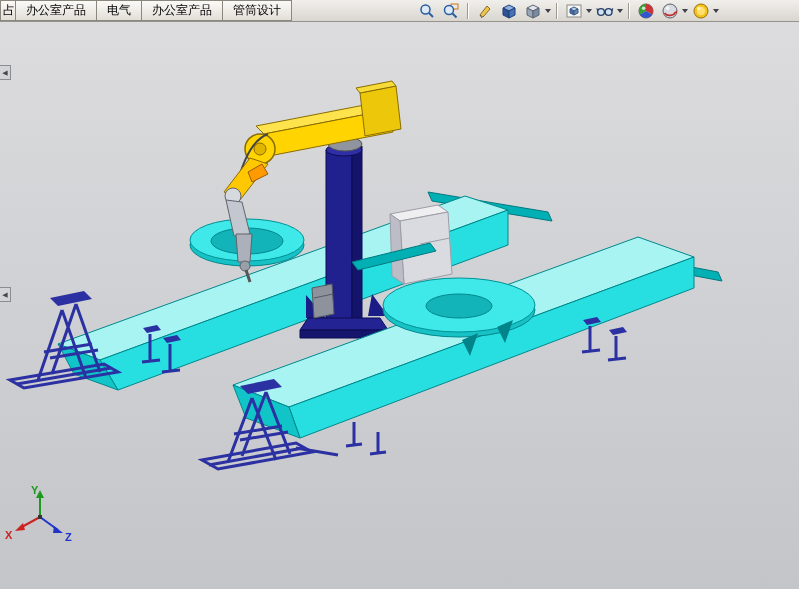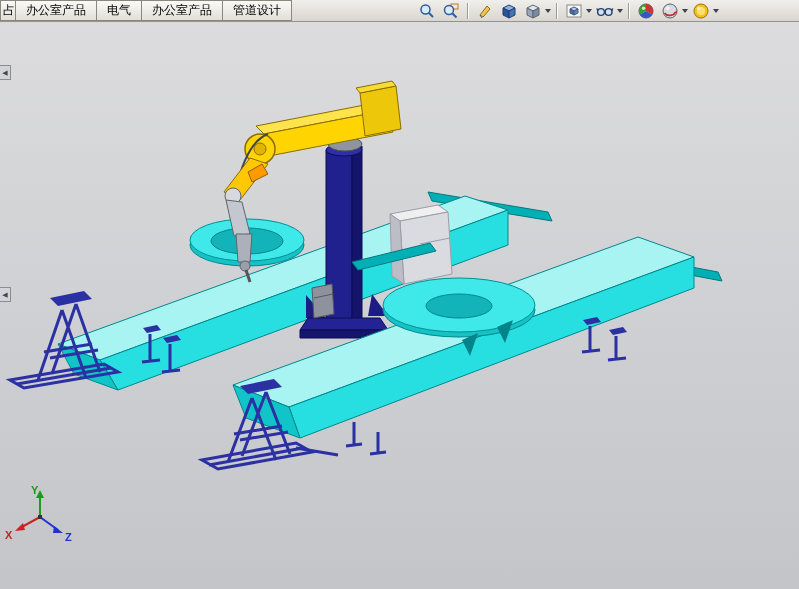--- a/index.html
+++ b/index.html
@@ -50,21 +50,21 @@
 <body>
 
 <div class="app">
 
   <div class="toolbar">
     <div class="tabs">
       <div class="tab partial">占</div>
       <div class="tab">办公室产品</div>
       <div class="tab">电气</div>
       <div class="tab">办公室产品</div>
-      <div class="tab">管道设计</div>
+      <div class="tab">管筒设计</div>
     </div>
 
     <div class="headsup">
 
       <div class="tool-btn">
         <svg width="16" height="16">
           <circle cx="6.5" cy="6.5" r="4.5" fill="#dce9f7" stroke="#2a5d9e" stroke-width="1.5"></circle>
           <line x1="10" y1="10" x2="14" y2="14" stroke="#2a5d9e" stroke-width="2"></line>
         </svg>
       </div>

